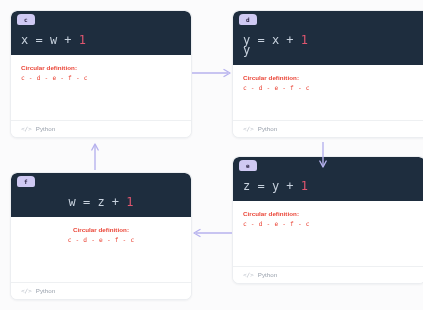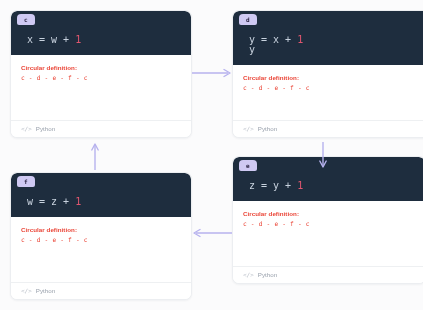--- a/index.html
+++ b/index.html
@@ -54,23 +54,23 @@
     color: #2a2342;
     font-size: 6px;
     font-weight: bold;
     font-family: "DejaVu Sans Mono", monospace;
     border-radius: 4px 4px 2px 2px;
     padding: 2px 7px 2px 7px;
     line-height: 7px;
     letter-spacing: 0.2px;
   }
   .code {
-    padding: 6px 10px 10px 16px;
-    font-family: "DejaVu Sans Mono", monospace;
-    font-size: 10px;
+    padding: 6px 10px 10px 10px;
+    font-family: "DejaVu Sans Mono", monospace;
+    font-size: 12px;
     line-height: 10px;
     color: #c8d2de;
     white-space: pre;
   }
   .code .num { color: #e0566f; }
 
   
   .cardbody {
     flex: 1 1 auto;
     padding: 8px 10px 4px 10px;
@@ -152,21 +152,21 @@
     <div class="cardbody">
       <p class="err-title">Circular definition:</p>
       <p class="err-chain">c - d - e - f - c</p>
     </div>
     <div class="cardfoot">
       <span class="foot-ico">&lt;/&gt;</span>
       <span class="foot-lang">Python</span>
     </div>
   </div>
 
-  <div class="card" style="left:10px; top:172px; width:182px; height:128px;">
+  <div class="card" style="left:10px; top:172px; width:182px; height:128px;text-align:center;">
     <div class="editor">
       <div class="tabstrip">
         <span class="tab">f</span>
       </div>
       <div class="code">w = z + <span class="num">1</span></div>
     </div>
     <div class="cardbody">
       <p class="err-title">Circular definition:</p>
       <p class="err-chain">c - d - e - f - c</p>
     </div>

